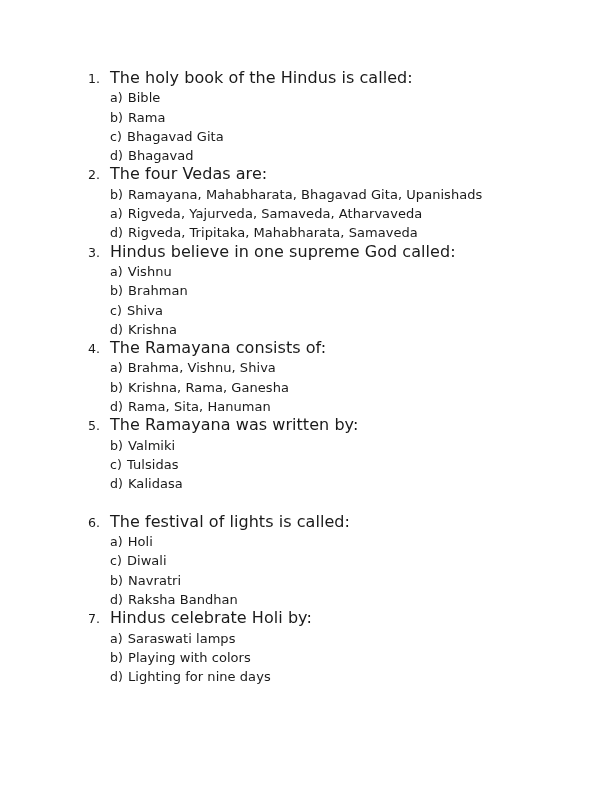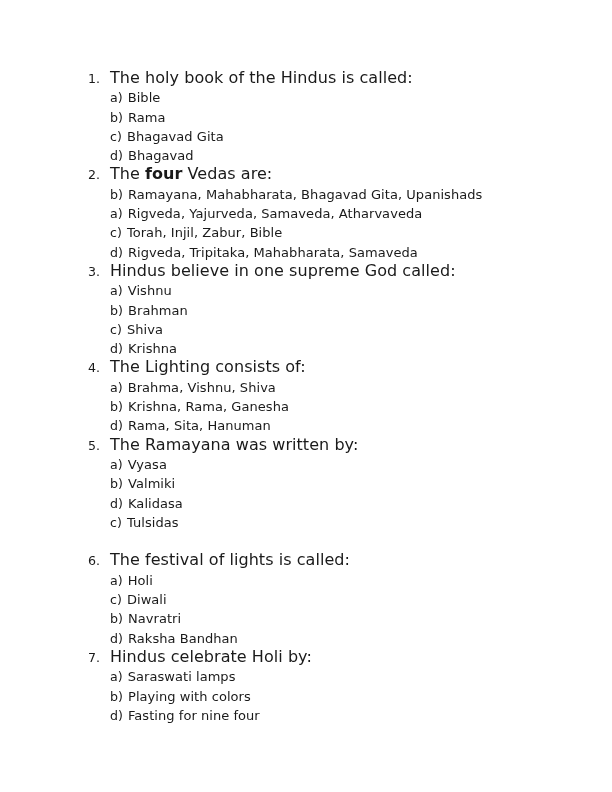--- a/index.html
+++ b/index.html
@@ -40,21 +40,21 @@
     width: 22px;
     flex: 0 0 22px;
     font-size: 12.6px;
     letter-spacing: 0.1px;
   }
   .q-text {
     font-size: 16px;
     letter-spacing: 0.05px;
   }
   .q-text b {
-    font-weight: bold;
+    font-weight: normal;
   }
   .opt-line {
     line-height: 19.3px;
     height: 19.3px;
     padding-left: 22px;
     white-space: nowrap;
   }
   .opt-label {
     font-size: 12.6px;
   }
@@ -79,65 +79,63 @@
         <div class="opt-line"><span class="opt-label">c)</span> <span class="opt-text">Bhagavad Gita</span></div>
         <div class="opt-line"><span class="opt-label">d)</span> <span class="opt-text">Bhagavad</span></div>
       </div>
       <div class="question-block">
         <div class="q-line">
           <span class="q-num">2.</span>
           <span class="q-text"><span>The </span><b>four</b><span> Vedas are:</span></span>
         </div>
         <div class="opt-line"><span class="opt-label">b)</span> <span class="opt-text">Ramayana, Mahabharata, Bhagavad Gita, Upanishads</span></div>
         <div class="opt-line"><span class="opt-label">a)</span> <span class="opt-text">Rigveda, Yajurveda, Samaveda, Atharvaveda</span></div>
-        <div class="opt-line"><span class="opt-label">c)</span> <span class="opt-text">Torah, Injil, Zabur, Bible</span></div>
         <div class="opt-line"><span class="opt-label">d)</span> <span class="opt-text">Rigveda, Tripitaka, Mahabharata, Samaveda</span></div>
       </div>
       <div class="question-block">
         <div class="q-line">
           <span class="q-num">3.</span>
           <span class="q-text"><span>Hindus believe in one supreme God called:</span></span>
         </div>
         <div class="opt-line"><span class="opt-label">a)</span> <span class="opt-text">Vishnu</span></div>
         <div class="opt-line"><span class="opt-label">b)</span> <span class="opt-text">Brahman</span></div>
         <div class="opt-line"><span class="opt-label">c)</span> <span class="opt-text">Shiva</span></div>
         <div class="opt-line"><span class="opt-label">d)</span> <span class="opt-text">Krishna</span></div>
       </div>
       <div class="question-block">
         <div class="q-line">
           <span class="q-num">4.</span>
-          <span class="q-text"><span>The Lighting consists of:</span></span>
+          <span class="q-text"><span>The Ramayana consists of:</span></span>
         </div>
         <div class="opt-line"><span class="opt-label">a)</span> <span class="opt-text">Brahma, Vishnu, Shiva</span></div>
         <div class="opt-line"><span class="opt-label">b)</span> <span class="opt-text">Krishna, Rama, Ganesha</span></div>
         <div class="opt-line"><span class="opt-label">d)</span> <span class="opt-text">Rama, Sita, Hanuman</span></div>
       </div>
       <div class="question-block">
         <div class="q-line">
           <span class="q-num">5.</span>
           <span class="q-text"><span>The Ramayana was written by:</span></span>
         </div>
-        <div class="opt-line"><span class="opt-label">a)</span> <span class="opt-text">Vyasa</span></div>
         <div class="opt-line"><span class="opt-label">b)</span> <span class="opt-text">Valmiki</span></div>
+        <div class="opt-line"><span class="opt-label">c)</span> <span class="opt-text">Tulsidas</span></div>
         <div class="opt-line"><span class="opt-label">d)</span> <span class="opt-text">Kalidasa</span></div>
-        <div class="opt-line"><span class="opt-label">c)</span> <span class="opt-text">Tulsidas</span></div>
       </div>
       <div class="question-block spaced-before">
         <div class="q-line">
           <span class="q-num">6.</span>
           <span class="q-text"><span>The festival of lights is called:</span></span>
         </div>
         <div class="opt-line"><span class="opt-label">a)</span> <span class="opt-text">Holi</span></div>
         <div class="opt-line"><span class="opt-label">c)</span> <span class="opt-text">Diwali</span></div>
         <div class="opt-line"><span class="opt-label">b)</span> <span class="opt-text">Navratri</span></div>
         <div class="opt-line"><span class="opt-label">d)</span> <span class="opt-text">Raksha Bandhan</span></div>
       </div>
       <div class="question-block">
         <div class="q-line">
           <span class="q-num">7.</span>
           <span class="q-text"><span>Hindus celebrate Holi by:</span></span>
         </div>
         <div class="opt-line"><span class="opt-label">a)</span> <span class="opt-text">Saraswati lamps</span></div>
         <div class="opt-line"><span class="opt-label">b)</span> <span class="opt-text">Playing with colors</span></div>
-        <div class="opt-line"><span class="opt-label">d)</span> <span class="opt-text">Fasting for nine four</span></div>
+        <div class="opt-line"><span class="opt-label">d)</span> <span class="opt-text">Lighting for nine days</span></div>
       </div>
     </div>
 </div>
 
 </body></html>

